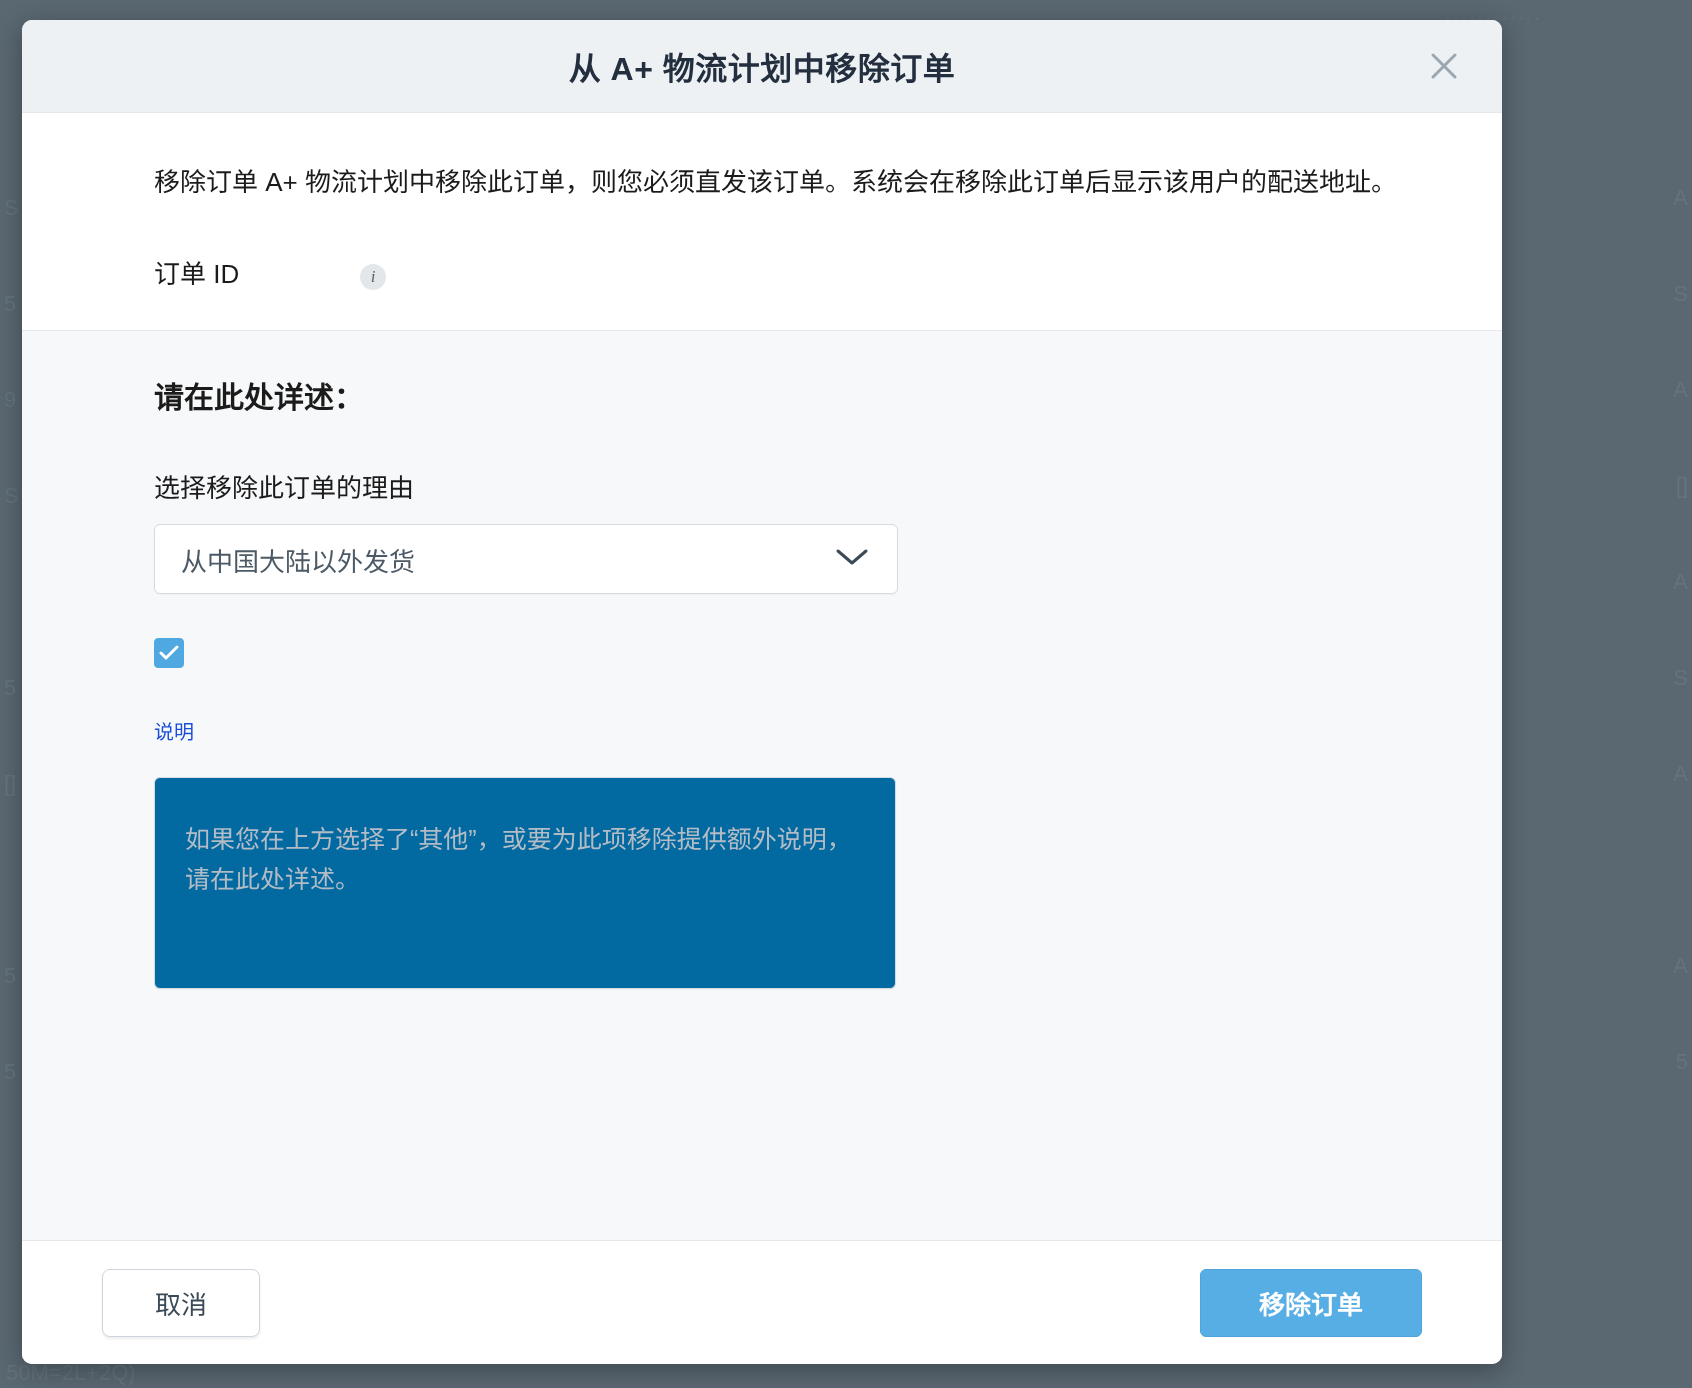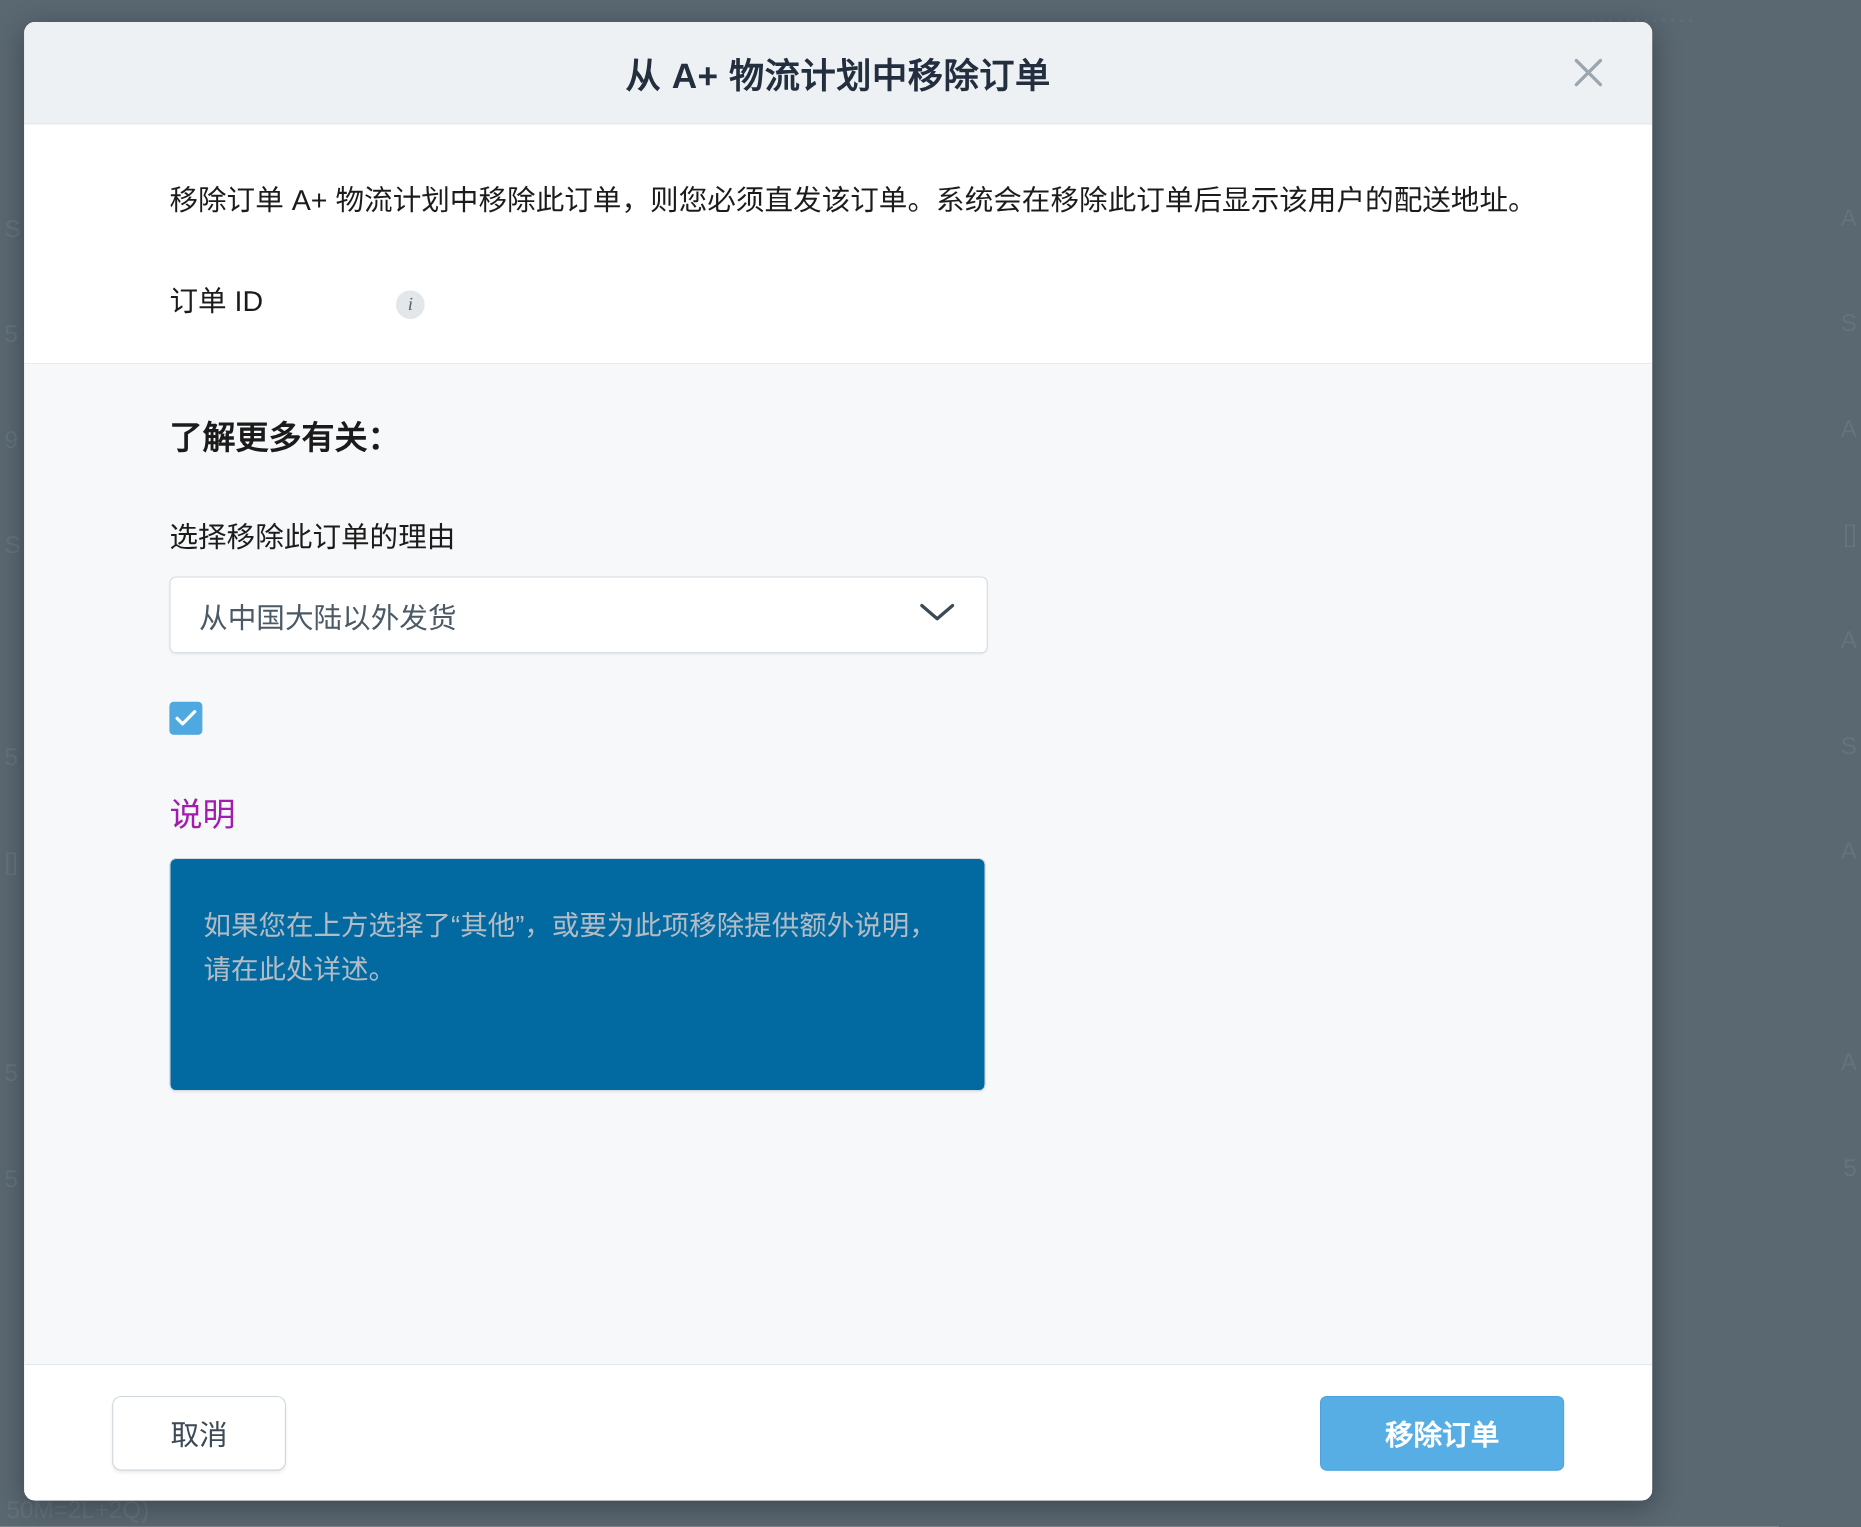--- a/index.html
+++ b/index.html
@@ -218,24 +218,24 @@
     line-height: 1.4;
     color: #1b1b1b;
   }
   .lnk {
     color: #4fa8e0;
     font-weight: bold;
     cursor: pointer;
   }
 
   .desc-label {
-    font-size: 30px;
-    color: #a21caf;
+    font-size: 20px;
+    color: #1d4ed8;
     margin-top: 48px;
-    margin-bottom: 20px;
+    margin-bottom: 32px;
   }
   .textarea-box {
     width: 742px;
     height: 212px;
     background: #0369a1;
     border: 1px solid #d5dbe1;
     border-radius: 6px;
     box-shadow: 0 1px 2px rgba(0,0,0,.04);
     padding: 41px 30px;
     box-sizing: border-box;
@@ -314,21 +314,21 @@
 
   <div class="intro-section">
     <p class="intro-text">移除订单 A+ 物流计划中移除此订单，则您必须直发该订单。系统会在移除此订单后显示该用户的配送地址。</p>
     <div class="order-row">
       <div class="order-label">订单 ID</div>
       <span class="info-icon">i</span>
     </div>
   </div>
 
   <div class="steps-section">
-    <h2 class="steps-heading">了解更多有关：</h2>
+    <h2 class="steps-heading">请在此处详述：</h2>
 
     <div class="field-label">选择移除此订单的理由</div>
     <div class="select-wrap">
       <span class="select-value">从中国大陆以外发货</span>
       <span class="chevron">
         <svg width="34" height="20" viewBox="0 0 34 20" aria-hidden="true">
           <polyline points="3,4 17,16 31,4" fill="none" stroke="#3b4a56" stroke-width="3" stroke-linecap="round" stroke-linejoin="round"></polyline>
         </svg>
       </span>
     </div>

